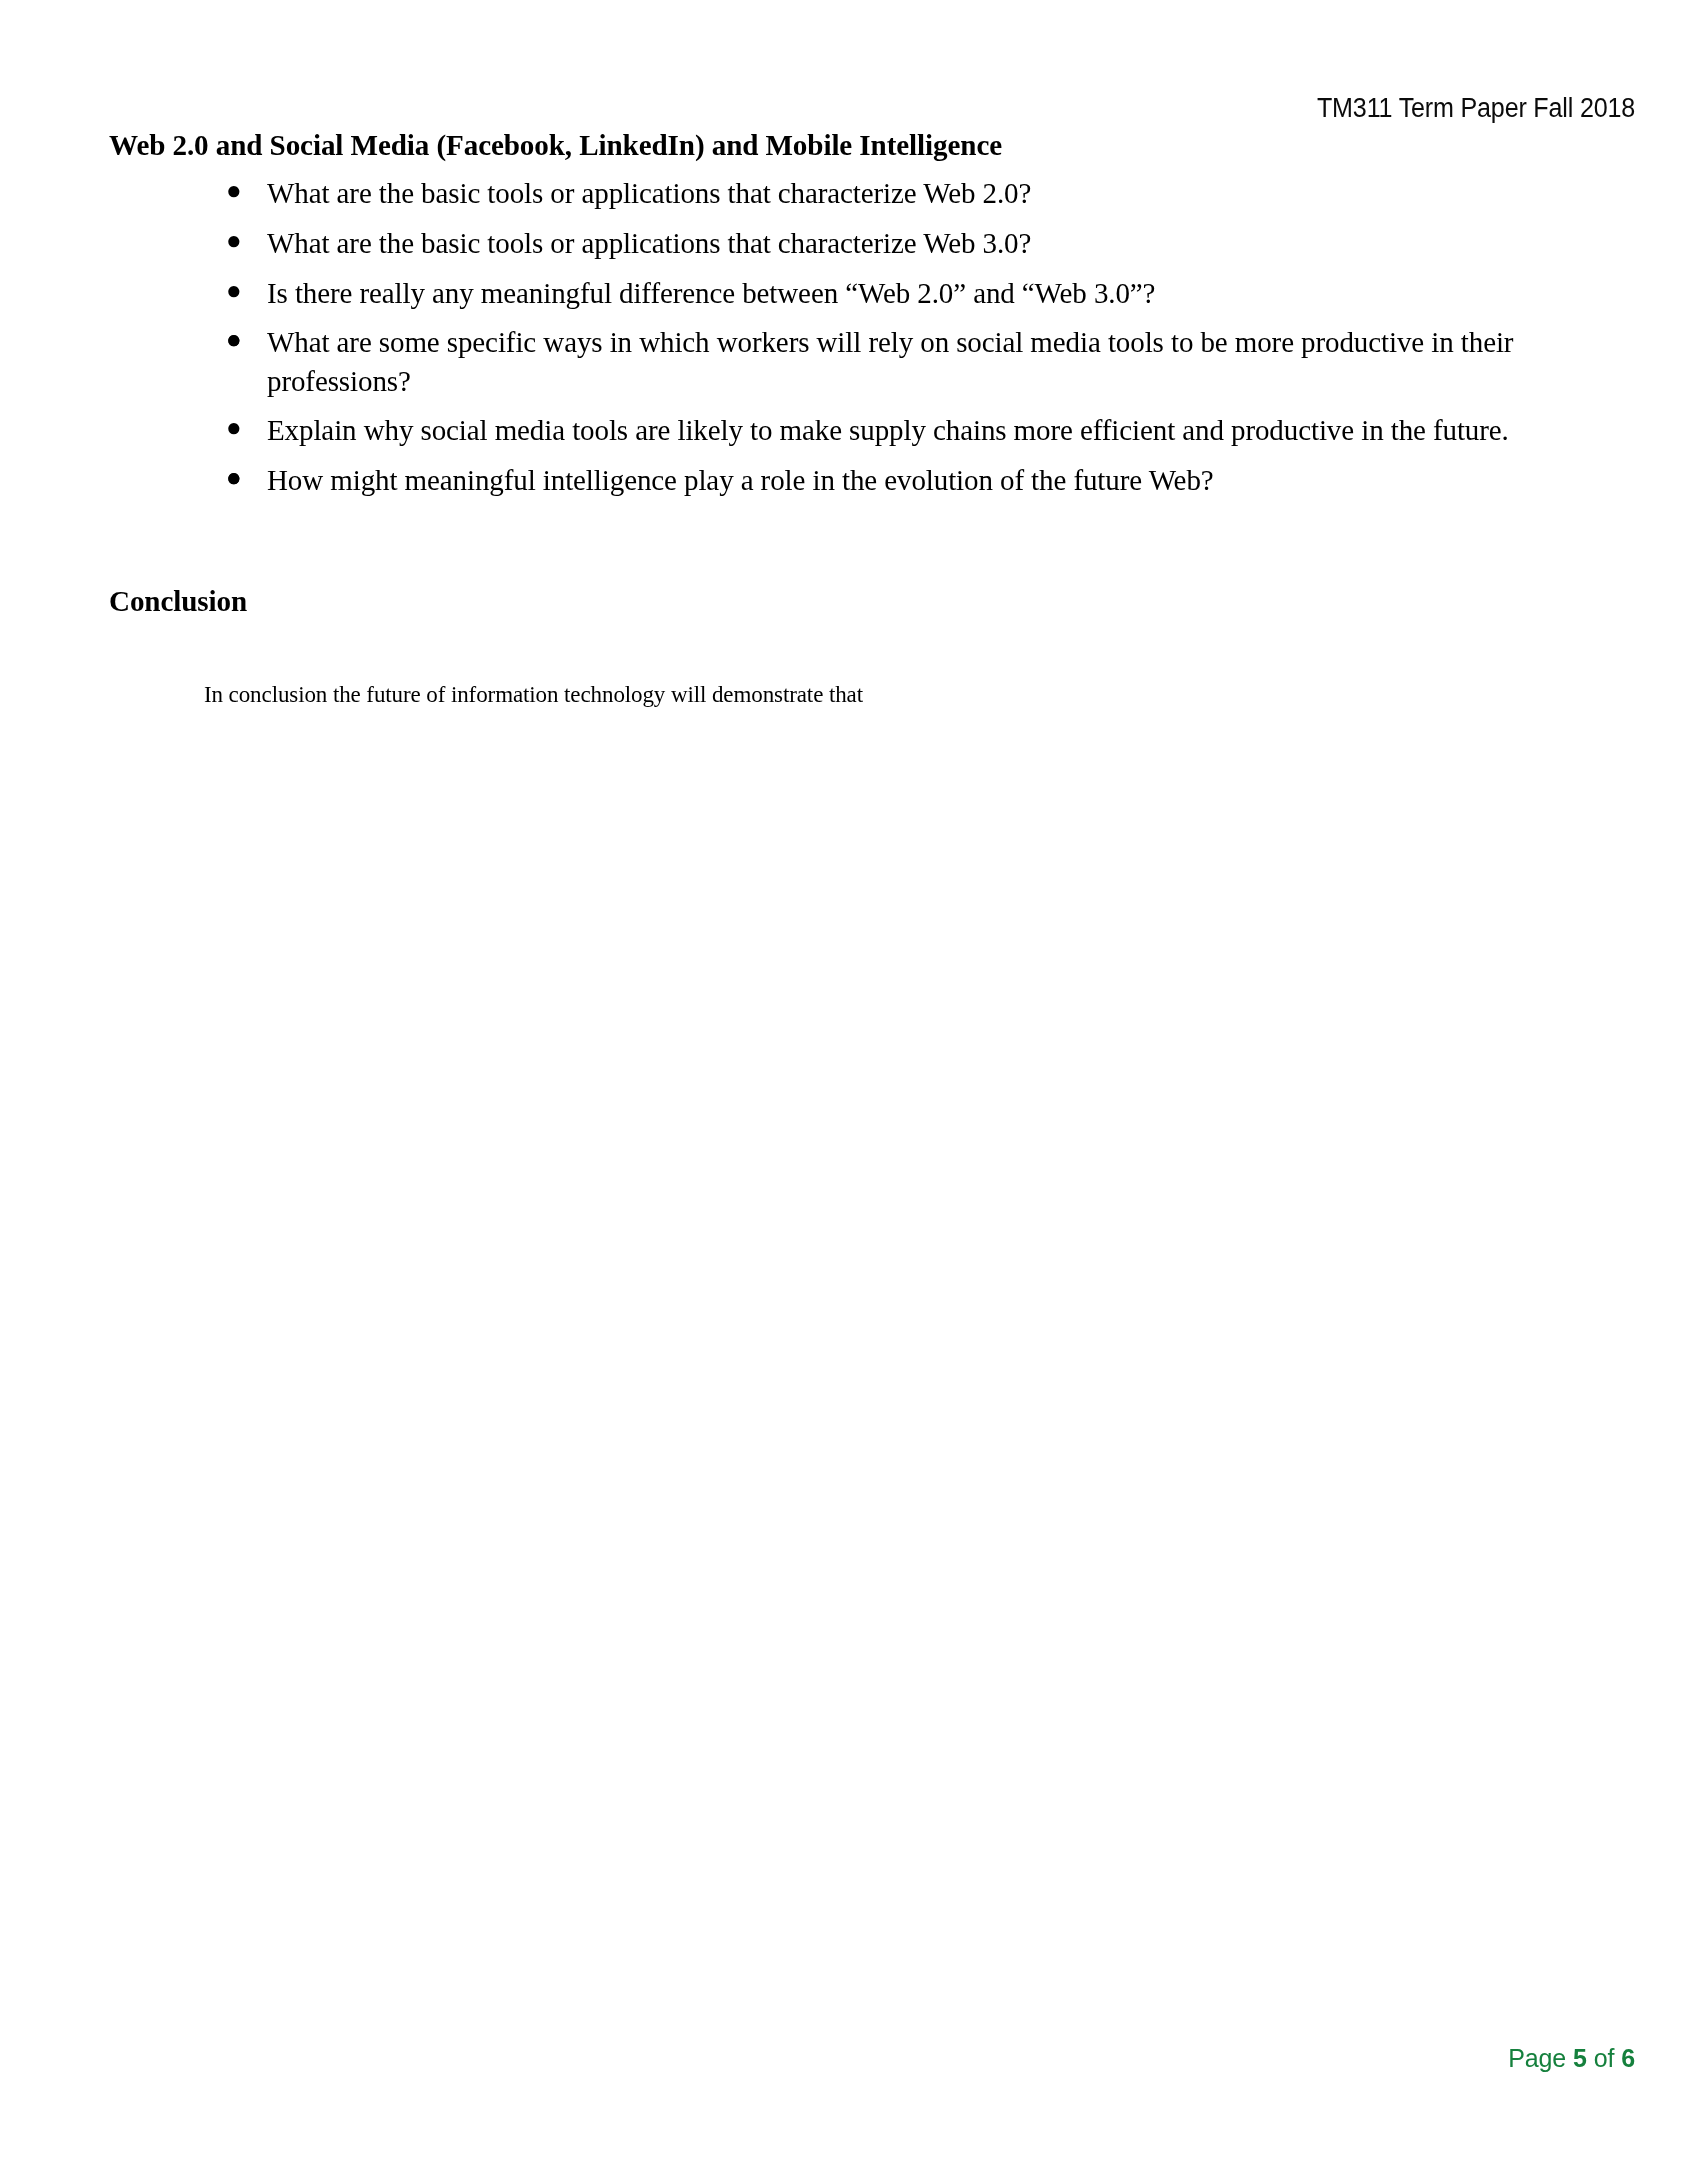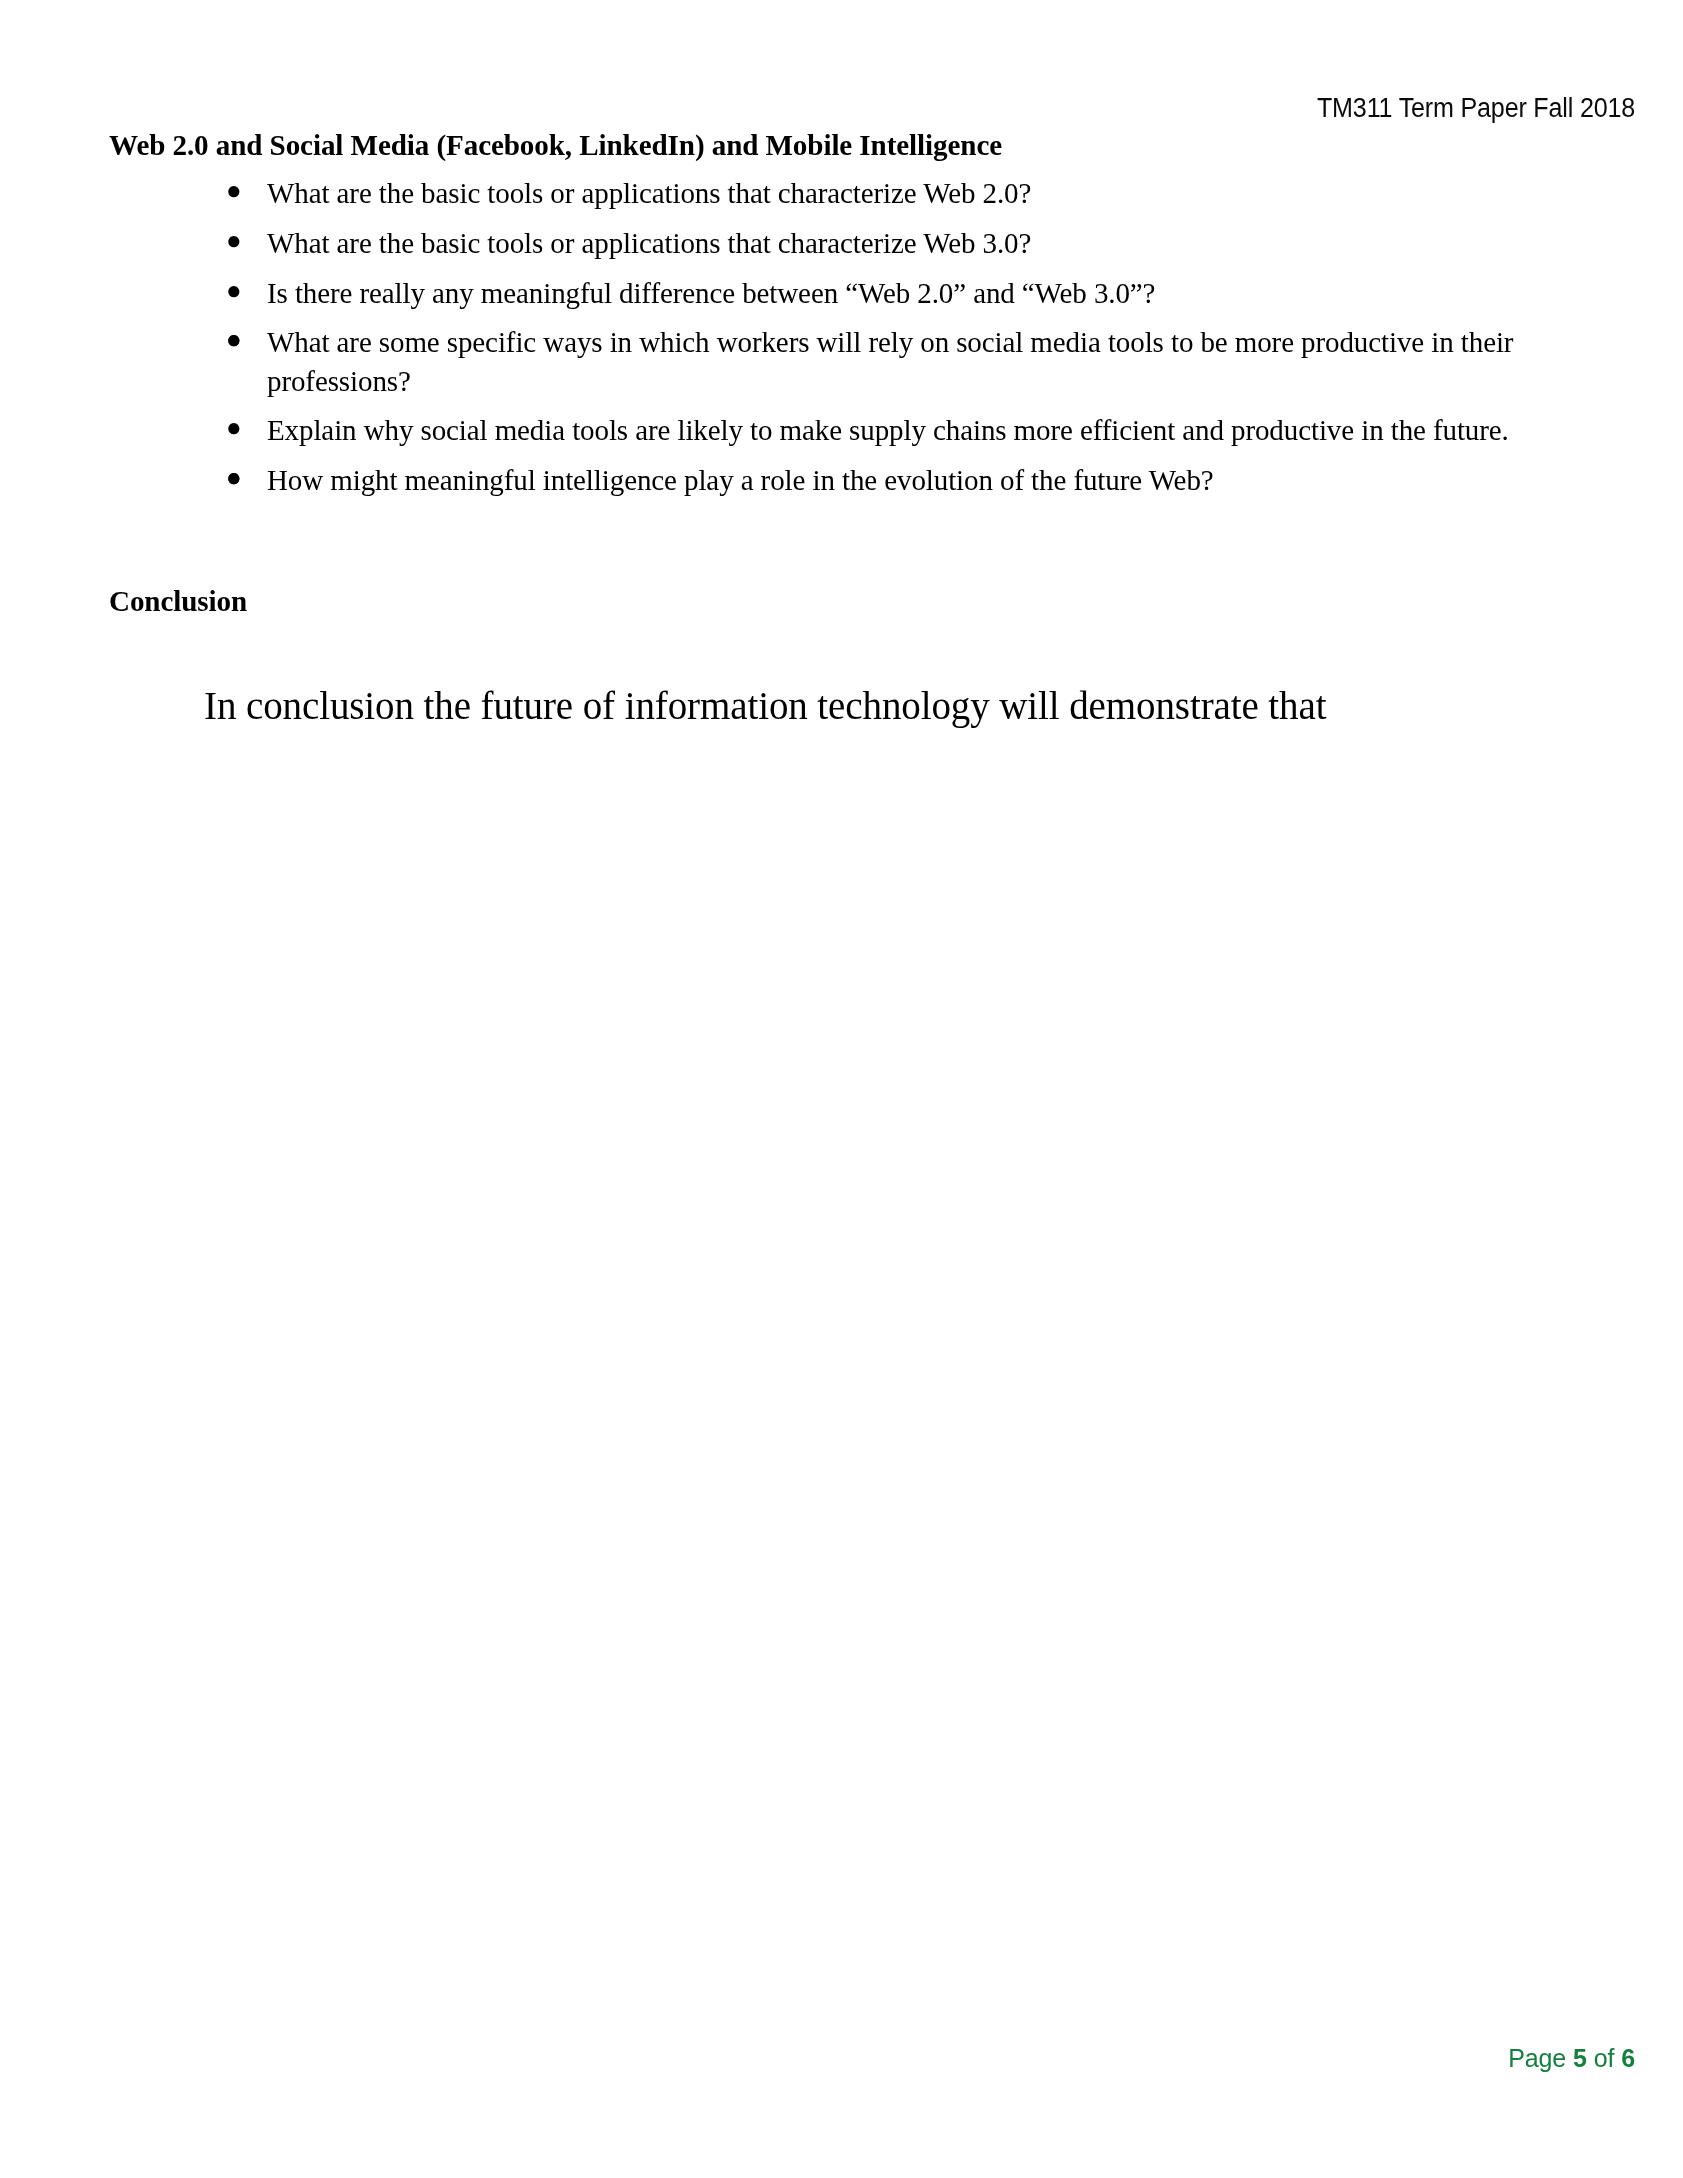--- a/index.html
+++ b/index.html
@@ -95,21 +95,21 @@
     font-weight: bold;
     letter-spacing: -0.1px;
     margin: 73px 0 0 0;
     line-height: 1.18;
     transform: scaleX(0.97);
     transform-origin: left center;
     display: inline-block;
   }
 
   .conclusion-paragraph {
-    font-size: 39px;
+    font-size: 23px;
     line-height: 1.33;
     letter-spacing: -0.1px;
     margin: 61px 0 0 0;
     padding-left: 95px;
   }
 
   
   .running-footer {
     position: absolute;
     bottom: 106px;

